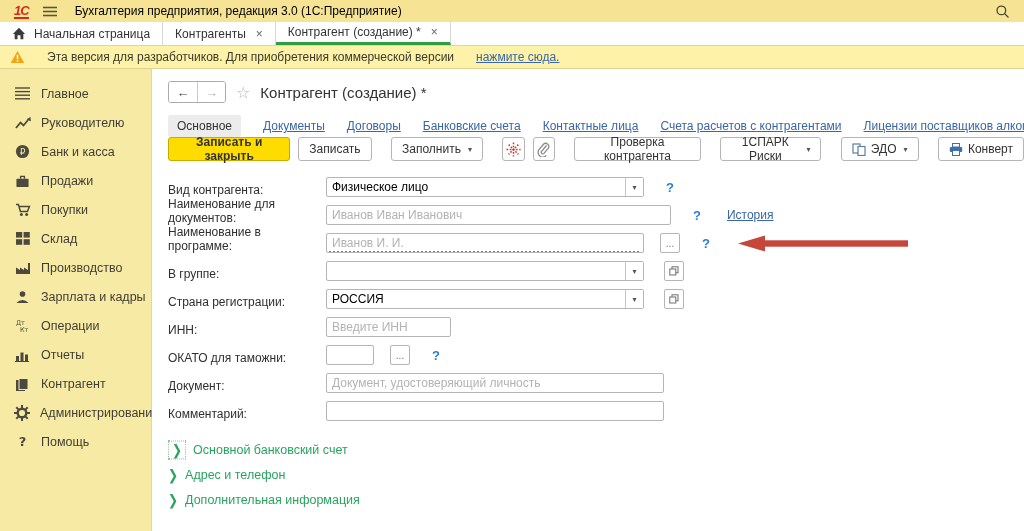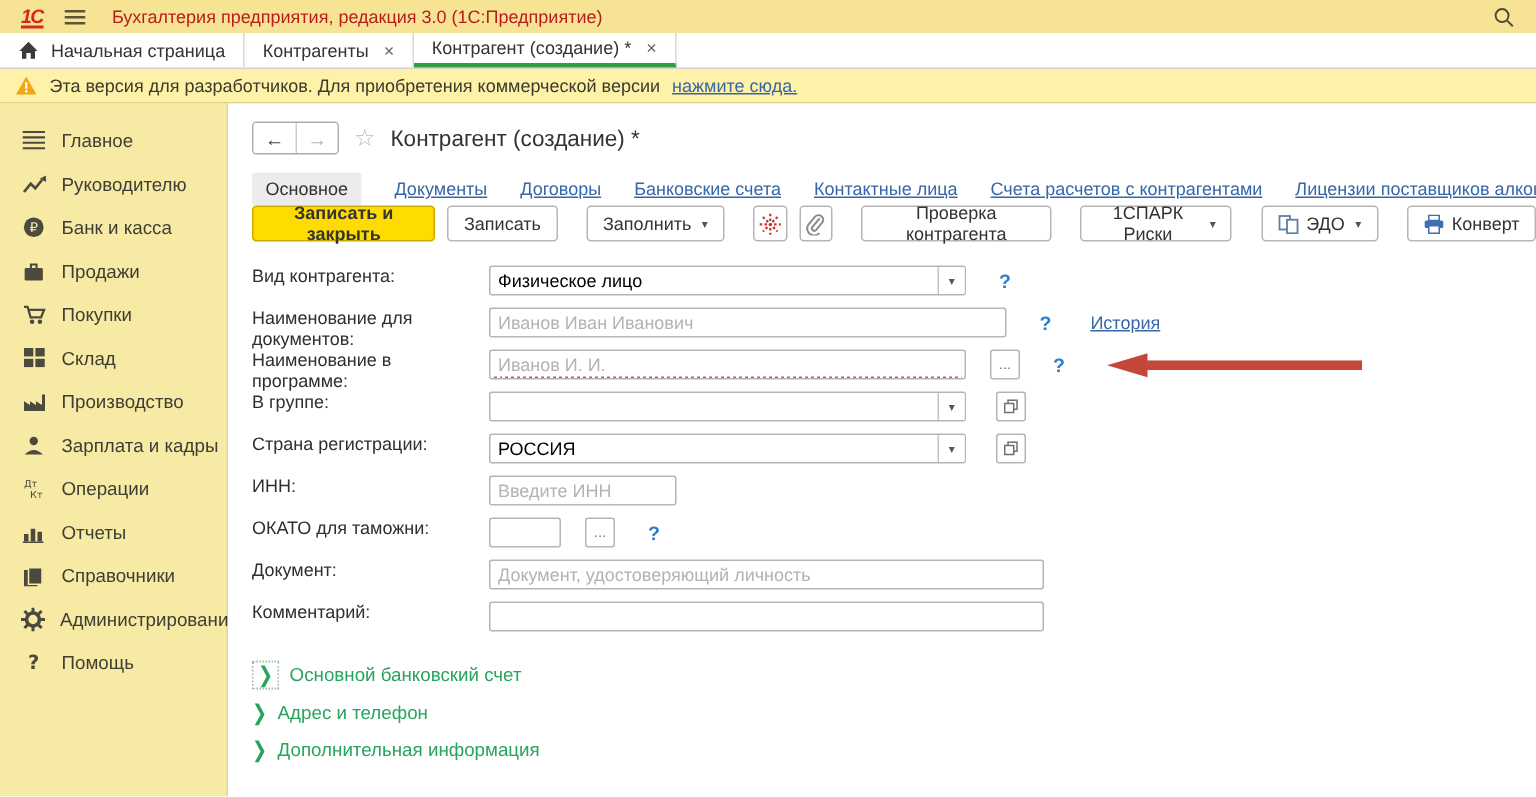--- a/index.html
+++ b/index.html
@@ -3,33 +3,33 @@
 <meta charset="utf-8">
 <style>
   * { margin:0; padding:0; box-sizing:border-box; }
   html,body { width:1024px; height:531px; overflow:hidden;
     font-family:"Liberation Sans","DejaVu Sans",sans-serif; font-size:12px; color:#333; background:#fff; }
 
   
   .topbar { height:22px; background:#f6e494; display:flex; align-items:center; padding:0 8px; }
   .logo1c { color:#d6281e; font-weight:bold; font-style:italic; font-size:13px; border-bottom:2px solid #d6281e; line-height:13px; margin:0 4px 0 6px; letter-spacing:-1px;}
   .hambtn { margin:0 10px; display:flex; align-items:center; cursor:pointer;}
-  .app-title { font-size:12px; color:#b91c1c; margin-left:8px; }
+  .app-title { font-size:12px; color:#000000; margin-left:8px; }
   .topbar .spacer { flex:1; }
   .searchbtn { margin-right:6px; display:flex; align-items:center; cursor:pointer; }
 
   
   .tabbar { height:24px; background:#fff; display:flex; align-items:stretch; border-bottom:1px solid #d2d2d2; }
   .tab { display:flex; align-items:center; gap:6px; padding:0 12px; border-right:1px solid #d8d8d8; font-size:12px; color:#333; position:relative; cursor:pointer; }
   .tab .homeic { margin-right:2px; }
   .tab.active { border-bottom:3px solid #2e9e41; }
   .tab .closex { color:#666; font-size:12px; margin-left:4px; cursor:pointer; }
 
   
-  .warnbar { height:23px; background:#fdf2a8; border-bottom:1px solid #ddd28f; display:flex; align-items:center; padding:0 10px; gap:8px; }
+  .warnbar { height:23px; background:#fdf2a8; border-bottom:1px solid #ddd28f; display:flex; align-items:center; padding:0 10px; gap:22px; }
   .warnbar .wtext { color:#3c3a2c; }
   a.blue { color:#3866a6; text-decoration:underline; cursor:pointer; }
 
   
   .bodywrap { display:flex; height:462px; }
   .sidebar { width:152px; background:#f7eaa4; border-right:1px solid #e3d794; padding-top:10px; flex-shrink:0; }
   .side-item { height:29px; display:flex; align-items:center; padding-left:14px; cursor:pointer; color:#3f3e35; font-size:12.5px;text-align:center; }
   .side-item .sicon { width:17px; height:16px; margin-right:10px; display:flex; align-items:center; justify-content:center; }
   .main { flex:1; background:#fff; padding:12px 0 0 16px; position:relative; overflow:hidden; }
 
@@ -50,32 +50,32 @@
   
   .toolbar { display:flex; align-items:center; gap:8px; margin-top:0; }
   .btn { height:24px; background:#fff; border:1px solid #b5b5b5; border-radius:3px; padding:0 10px; font-size:12px; color:#333; cursor:pointer; display:flex; align-items:center; gap:5px; font-family:inherit; }
   .btn.primary { background:#ffdc00; border-color:#c9ab00; font-weight:bold; }
   .btn .dda { font-size:8px; color:#555; margin-left:2px; }
   .btn.iconbtn { width:26px; padding:0; justify-content:center; }
   .tgap { width:4px; }
 
   
   .form { margin-top:16px; }
-  .frow { display:flex; align-items:flex-start; margin-bottom:8px; height:20px; }
+  .frow { display:flex; align-items:flex-end; margin-bottom:8px; height:20px; }
   .flabel { width:158px; flex-shrink:0; color:#2f2f2f; }
   .fgroup { display:flex; align-items:center; gap:20px; }
   .combo { display:flex; align-items:stretch; border:1px solid #b5b5b5; border-radius:2px; height:20px; background:#fff; }
   .combo input { border:none; outline:none; padding:0 5px; font-size:12px; font-family:inherit; flex:1; min-width:0; background:transparent; }
   .combo .dd { width:18px; border:none; border-left:1px solid #c5c5c5; background:#fff; font-size:8px; color:#555; cursor:pointer; }
   input.fin { height:20px; border:1px solid #b5b5b5; border-radius:2px; padding:0 5px; font-size:12px; font-family:inherit; outline:none; }
   input::placeholder { color:#b3b3b3; }
   .redspell { background-image:repeating-linear-gradient(to right,#e0524a 0 2px,transparent 2px 4px); background-repeat:no-repeat; background-position:2px bottom; background-size:calc(100% - 4px) 1px; }
   .sqbtn { height:20px; width:20px; border:1px solid #b5b5b5; border-radius:2px; background:#fff; color:#777; font-size:10px; cursor:pointer; display:flex; align-items:center; justify-content:center; }
   .help { color:#2b7cd3; font-weight:bold; font-size:13px; cursor:pointer; margin-left:2px; }
-  .w318 { width:318px; } .w345 { width:345px; } .w338 { width:370px; } .w125 { width:125px; } .w48 { width:48px; }
+  .w318 { width:318px; } .w345 { width:345px; } .w338 { width:338px; } .w125 { width:125px; } .w48 { width:48px; }
   .histlink { margin-left:6px; }
 
   
   .gsecs { margin-top:16px; }
   .gsec { display:flex; align-items:center; gap:7px; height:25px; color:#28a45f; font-size:12.5px; cursor:pointer; }
   .gchev { color:#28a45f; font-size:12px; font-weight:bold; transform:scaleY(1.2); }
   .focusbox { border:1px dotted #9bbf9b; padding:0 3px; }
 
   svg { display:block; }
 </style>
@@ -240,21 +240,21 @@
         </span>
       <span>Отчеты</span>
     </div>
     <div class="side-item">
       <span class="sicon">
           <svg width="15" height="14" viewBox="0 0 15 14">
             <rect x="1" y="3" width="9" height="11" fill="#4c4a3f"></rect>
             <rect x="4" y="1.5" width="9" height="11" fill="#4c4a3f" stroke="#f7eaa4" stroke-width="1"></rect>
           </svg>
         </span>
-      <span>Справочники</span>
+      <span>Контрагент</span>
     </div>
     <div class="side-item">
       <span class="sicon">
           <svg width="16" height="16" viewBox="0 0 16 16">
             <circle cx="8" cy="8" r="4.3" fill="none" stroke="#4c4a3f" stroke-width="2.4"></circle>
             <g stroke="#4c4a3f" stroke-width="2">
               <line x1="8" y1="0" x2="8" y2="3"></line>
               <line x1="8" y1="13" x2="8" y2="16"></line>
               <line x1="0" y1="8" x2="3" y2="8"></line>
               <line x1="13" y1="8" x2="16" y2="8"></line>

